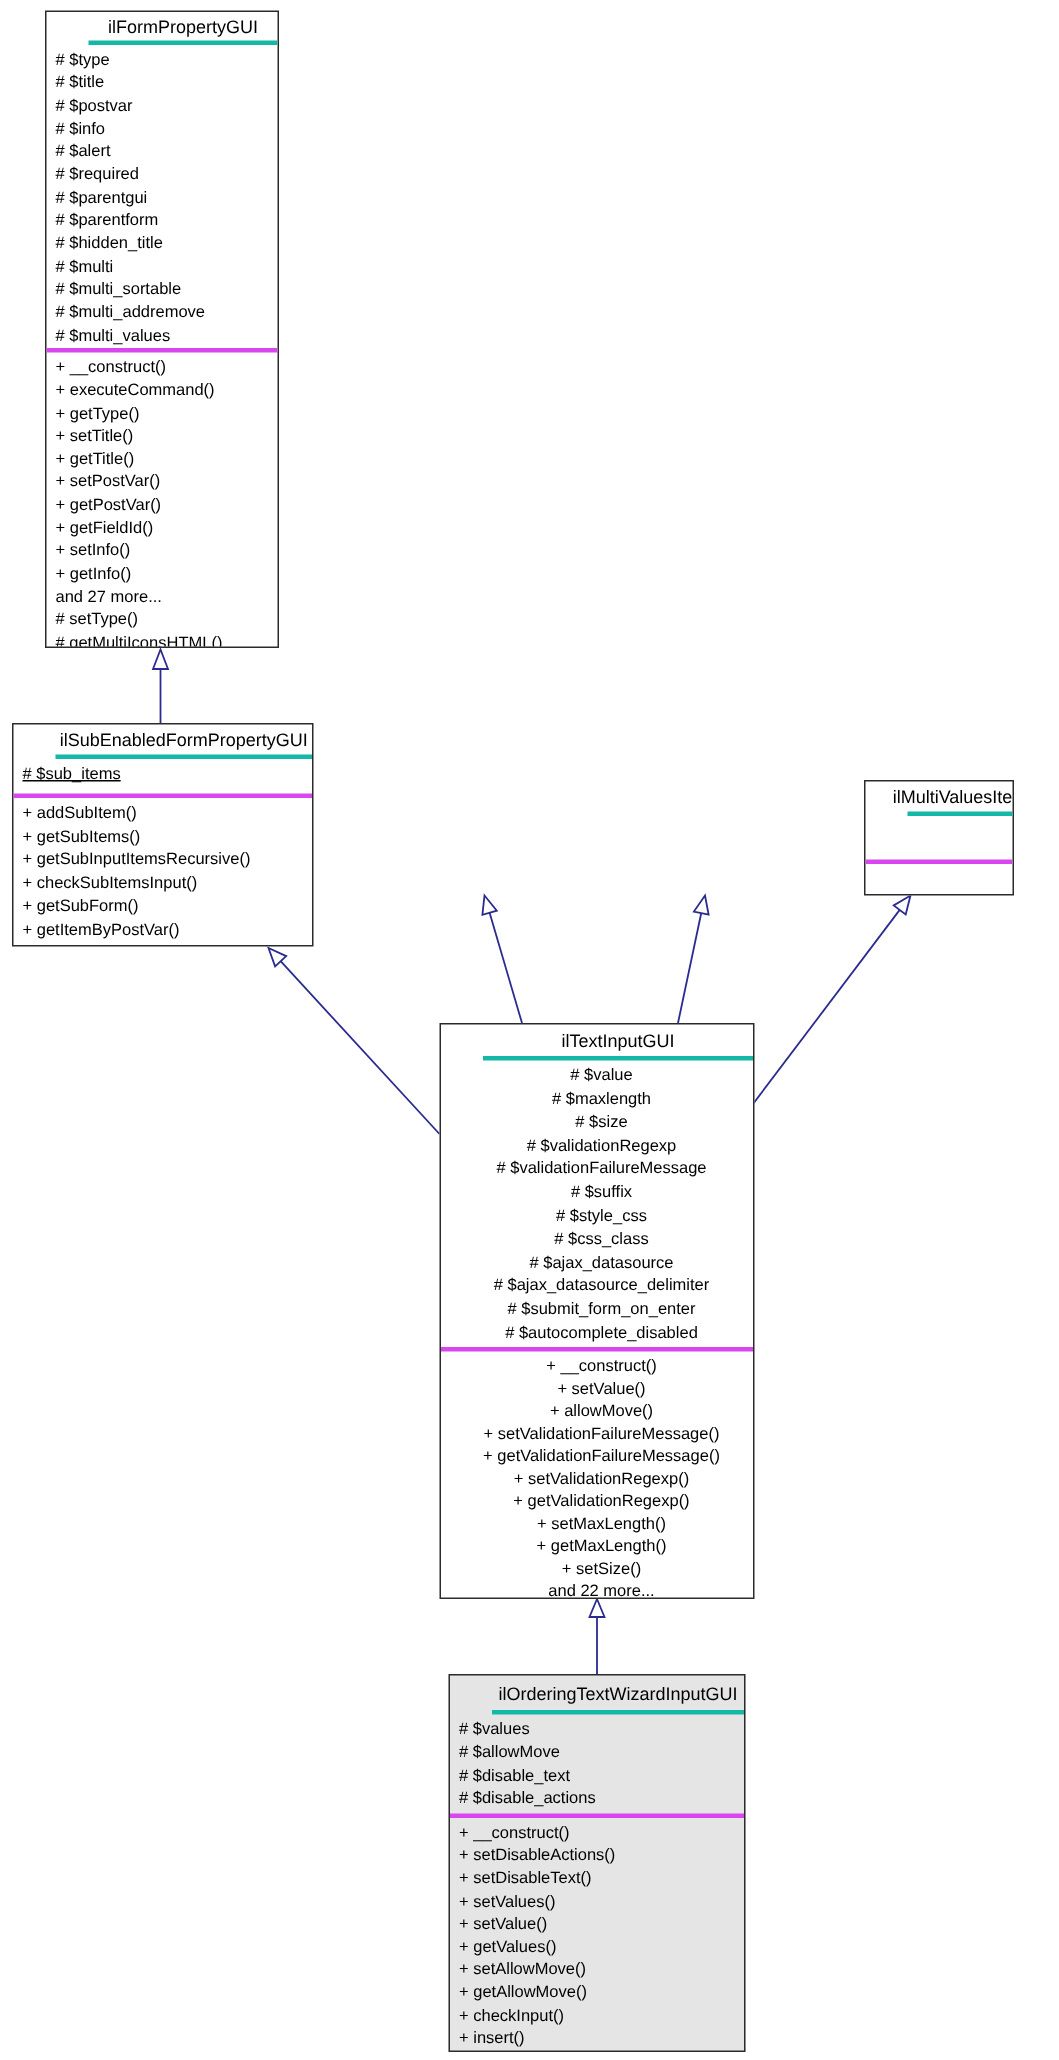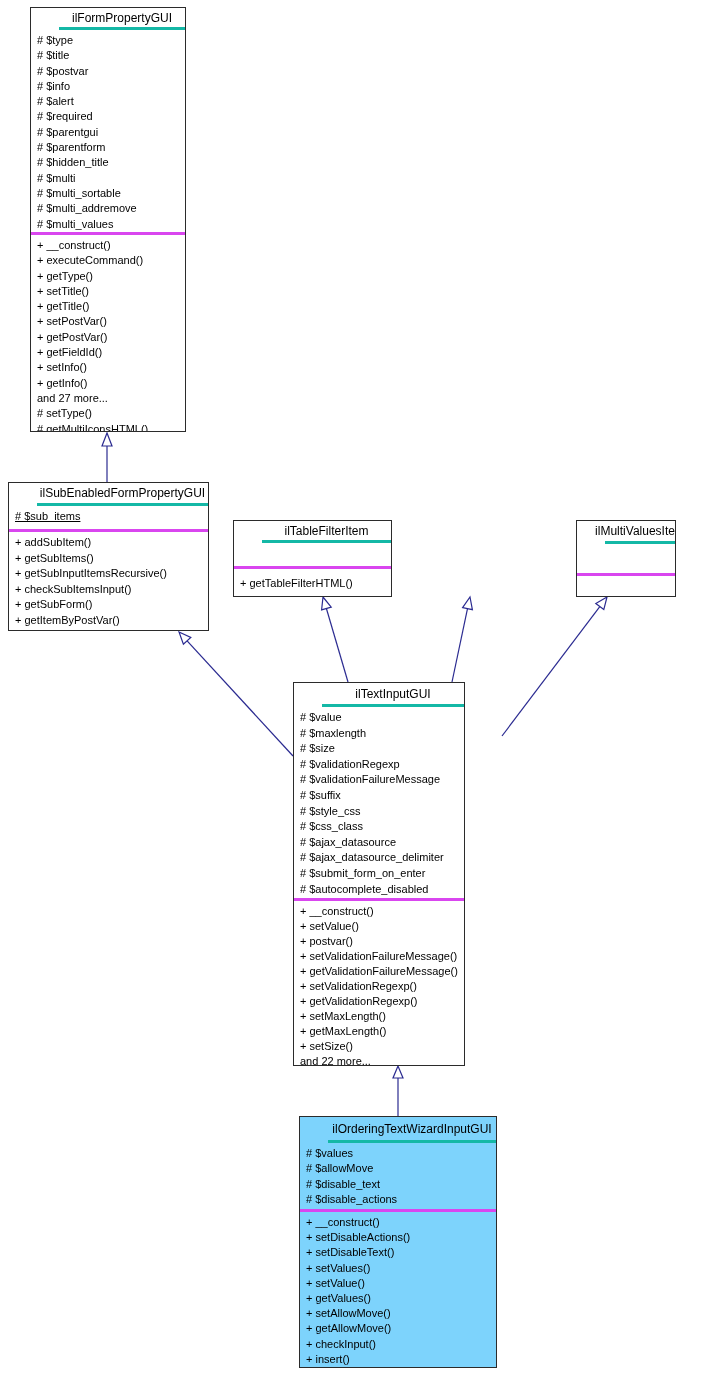--- a/index.html
+++ b/index.html
@@ -26,21 +26,21 @@
     box-sizing: border-box;
     background: #ffffff;
     border: 1px solid #2b2b2b;
     display: flex;
     flex-direction: column;
     font-size: 11px;
     color: #000000;
     overflow: hidden;
   }
   .uml-box.highlighted {
-    background: #7dd3fc;
+    background: #e5e5e5;
   }
   .uml-title {
     box-sizing: border-box;
     flex: 0 0 auto;
     display: flex;
     align-items: center;
     justify-content: center;
     border-bottom: 3px solid #14b8a6;
     font-size: 12px;
     white-space: nowrap;
@@ -137,55 +137,48 @@
     <div class="uml-section methods" style="height:103px; line-height:15.6px;">
         <div class="member-row">+ addSubItem()</div>
         <div class="member-row">+ getSubItems()</div>
         <div class="member-row">+ getSubInputItemsRecursive()</div>
         <div class="member-row">+ checkSubItemsInput()</div>
         <div class="member-row">+ getSubForm()</div>
         <div class="member-row">+ getItemByPostVar()</div>
       </div>
   </div>
 
-  <div class="uml-box" style="left:233px; top:520px; width:159px; height:77px;">
-    <div class="uml-title" style="height:22px;">ilTableFilterItem</div>
-    <div class="uml-section attrs" style="height:23px;"></div>
-    <div class="uml-section methods" style="height:32px; padding-top:7px;">
-        <div class="member-row">+ getTableFilterHTML()</div>
-      </div>
-  </div>
 
 
   <div class="uml-box" style="left:576px; top:520px; width:100px; height:77px;">
     <div class="uml-title" style="height:23px;">ilMultiValuesItem</div>
     <div class="uml-section attrs" style="height:29px;"></div>
     <div class="uml-section methods" style="height:25px;"></div>
   </div>
 
-  <div class="uml-box" style="left:293px; top:682px; width:172px; height:384px;">
+  <div class="uml-box" style="left:293px; top:682px; width:210px; height:384px;text-align:center;">
     <div class="uml-title" style="height:24px;">ilTextInputGUI</div>
     <div class="uml-section attrs" style="height:191px; line-height:15.6px;">
         <div class="member-row"># $value</div>
         <div class="member-row"># $maxlength</div>
         <div class="member-row"># $size</div>
         <div class="member-row"># $validationRegexp</div>
         <div class="member-row"># $validationFailureMessage</div>
         <div class="member-row"># $suffix</div>
         <div class="member-row"># $style_css</div>
         <div class="member-row"># $css_class</div>
         <div class="member-row"># $ajax_datasource</div>
         <div class="member-row"># $ajax_datasource_delimiter</div>
         <div class="member-row"># $submit_form_on_enter</div>
         <div class="member-row"># $autocomplete_disabled</div>
       </div>
     <div class="uml-section methods" style="height:169px; line-height:15px;">
         <div class="member-row">+ __construct()</div>
         <div class="member-row">+ setValue()</div>
-        <div class="member-row">+ postvar()</div>
+        <div class="member-row">+ allowMove()</div>
         <div class="member-row">+ setValidationFailureMessage()</div>
         <div class="member-row">+ getValidationFailureMessage()</div>
         <div class="member-row">+ setValidationRegexp()</div>
         <div class="member-row">+ getValidationRegexp()</div>
         <div class="member-row">+ setMaxLength()</div>
         <div class="member-row">+ getMaxLength()</div>
         <div class="member-row">+ setSize()</div>
         <div class="member-row">and 22 more...</div>
       </div>
   </div>

